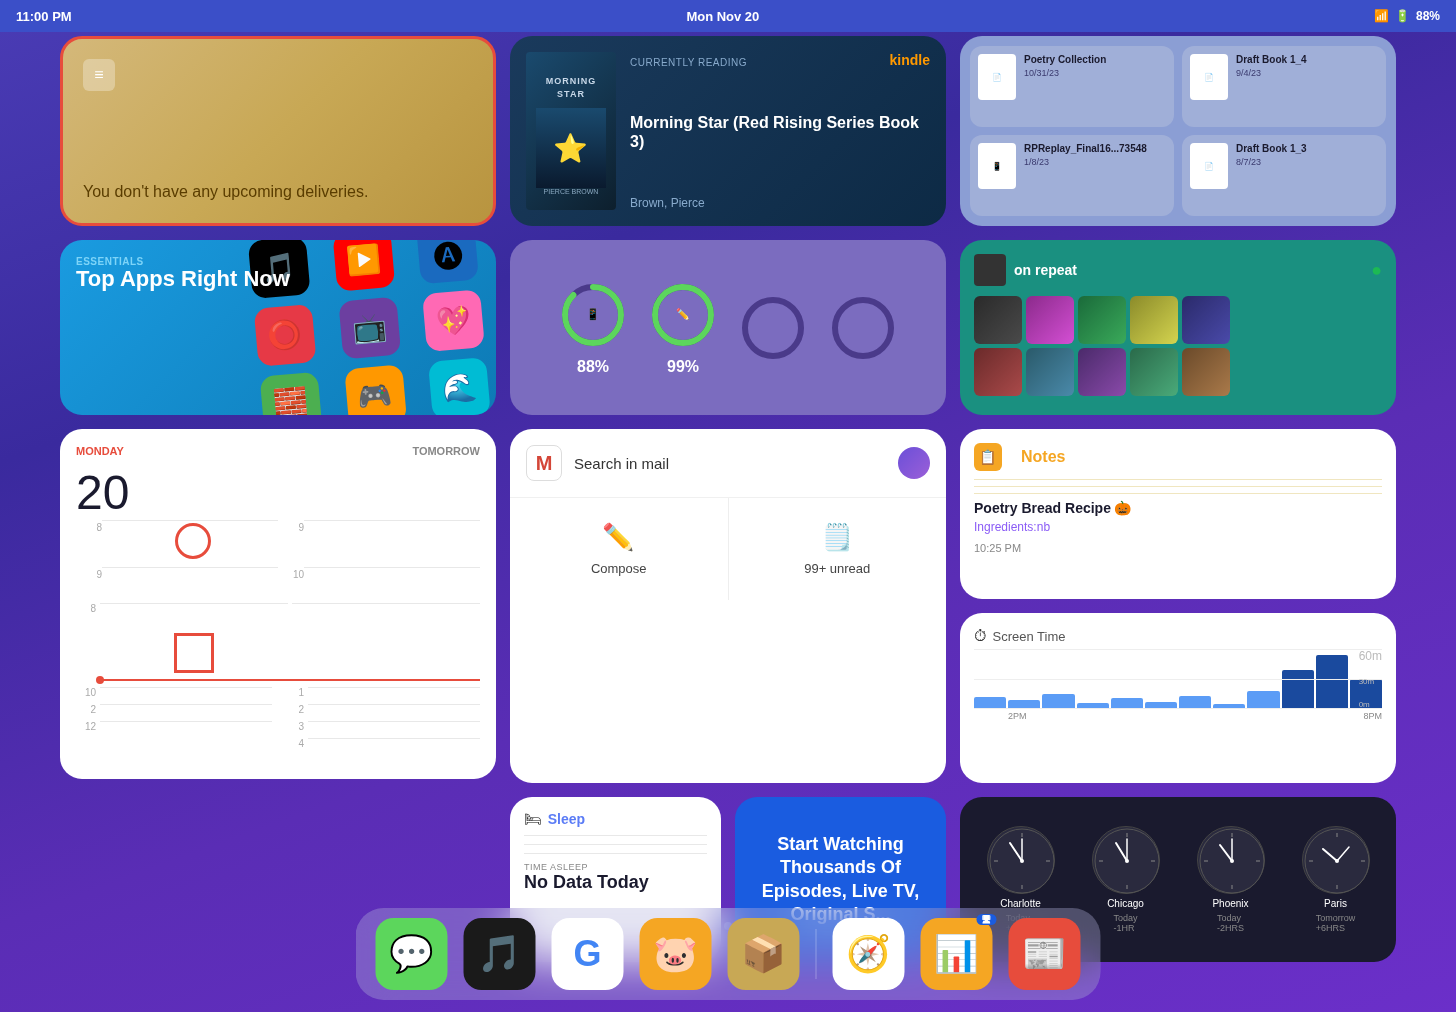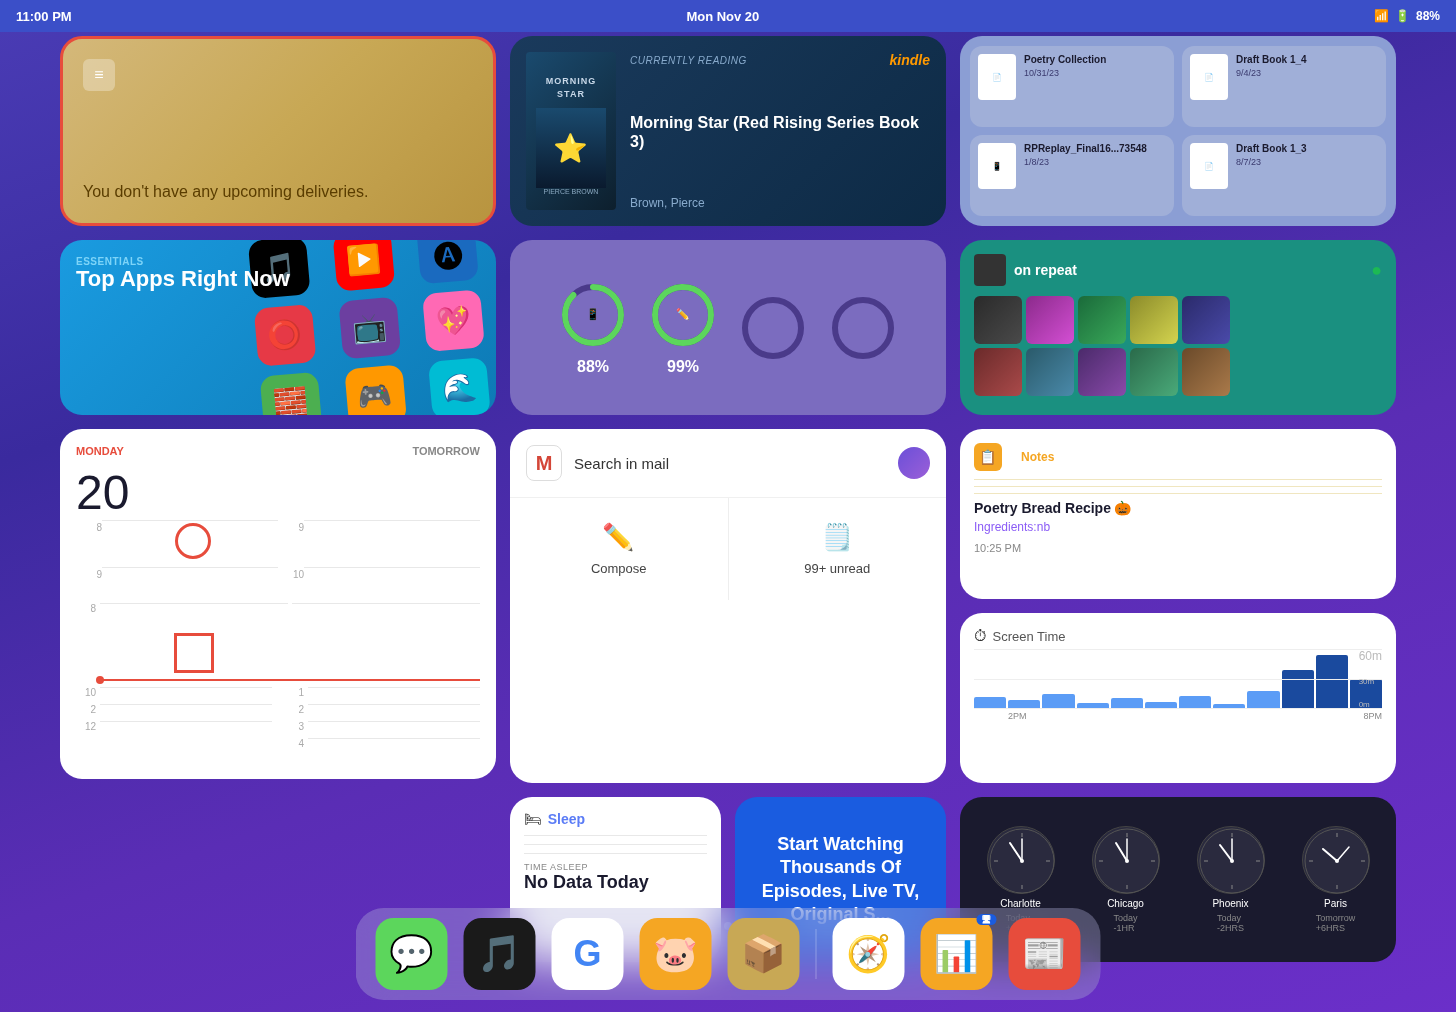--- a/index.html
+++ b/index.html
@@ -250,21 +250,21 @@
     .gmail-avatar { width: 32px; height: 32px; border-radius: 50%; background: linear-gradient(135deg, #6b4fd8, #9b5fd8); display: flex; align-items: center; justify-content: center; }
 
     
     .widget-notes {
       background: white;
       height: 170px;
       padding: 14px;
     }
     .notes-header { display: flex; align-items: center; gap: 8px; margin-bottom: 8px; }
     .notes-icon { width: 28px; height: 28px; background: #f5a623; border-radius: 6px; display: flex; align-items: center; justify-content: center; font-size: 14px; }
-    .notes-title { font-size: 12px; font-weight: 600; color: #f5a623; padding-left: 11px; }
+    .notes-title { font-size: 16px; font-weight: 600; color: #f5a623; padding-left: 11px; }
     .notes-note-title { font-size: 14px; font-weight: 600; color: #1a1a2e; margin-bottom: 4px; }
     .notes-content { font-size: 12px; color: #8b5cf6; }
     .notes-time { font-size: 11px; color: #888; margin-top: 8px; }
     .notes-lines { margin-top: 8px; }
     .notes-line { height: 1px; background: #f0e6c0; margin-bottom: 6px; }
 
     
     .widget-screentime {
       background: white;
       height: 170px;
@@ -467,21 +467,21 @@
 
   <div class="widget widget-kindle row1-mid">
     <div class="kindle-book-cover">
       <div class="book-title-art">MORNING<br>STAR</div>
       <div style="width:70px;height:80px;background:linear-gradient(180deg,#1a4a6e 0%,#0a1a2e 100%);display:flex;align-items:center;justify-content:center;">
         <div style="font-size:28px;">⭐</div>
       </div>
       <div class="book-author-art">PIERCE BROWN</div>
     </div>
     <div class="kindle-info">
-      <div style="display:flex;justify-content:space-between;align-items:center;font-style:italic;">
+      <div style="display:flex;justify-content:space-between;align-items:flex-end;">
         <span class="kindle-label">CURRENTLY READING</span>
         <span class="kindle-logo">kindle</span>
       </div>
       <div class="kindle-title">Morning Star (Red Rising Series Book 3)</div>
       <div class="kindle-author">Brown, Pierce</div>
     </div>
   </div>
 
   <div class="widget widget-files row1-right">
     <div class="file-item">

